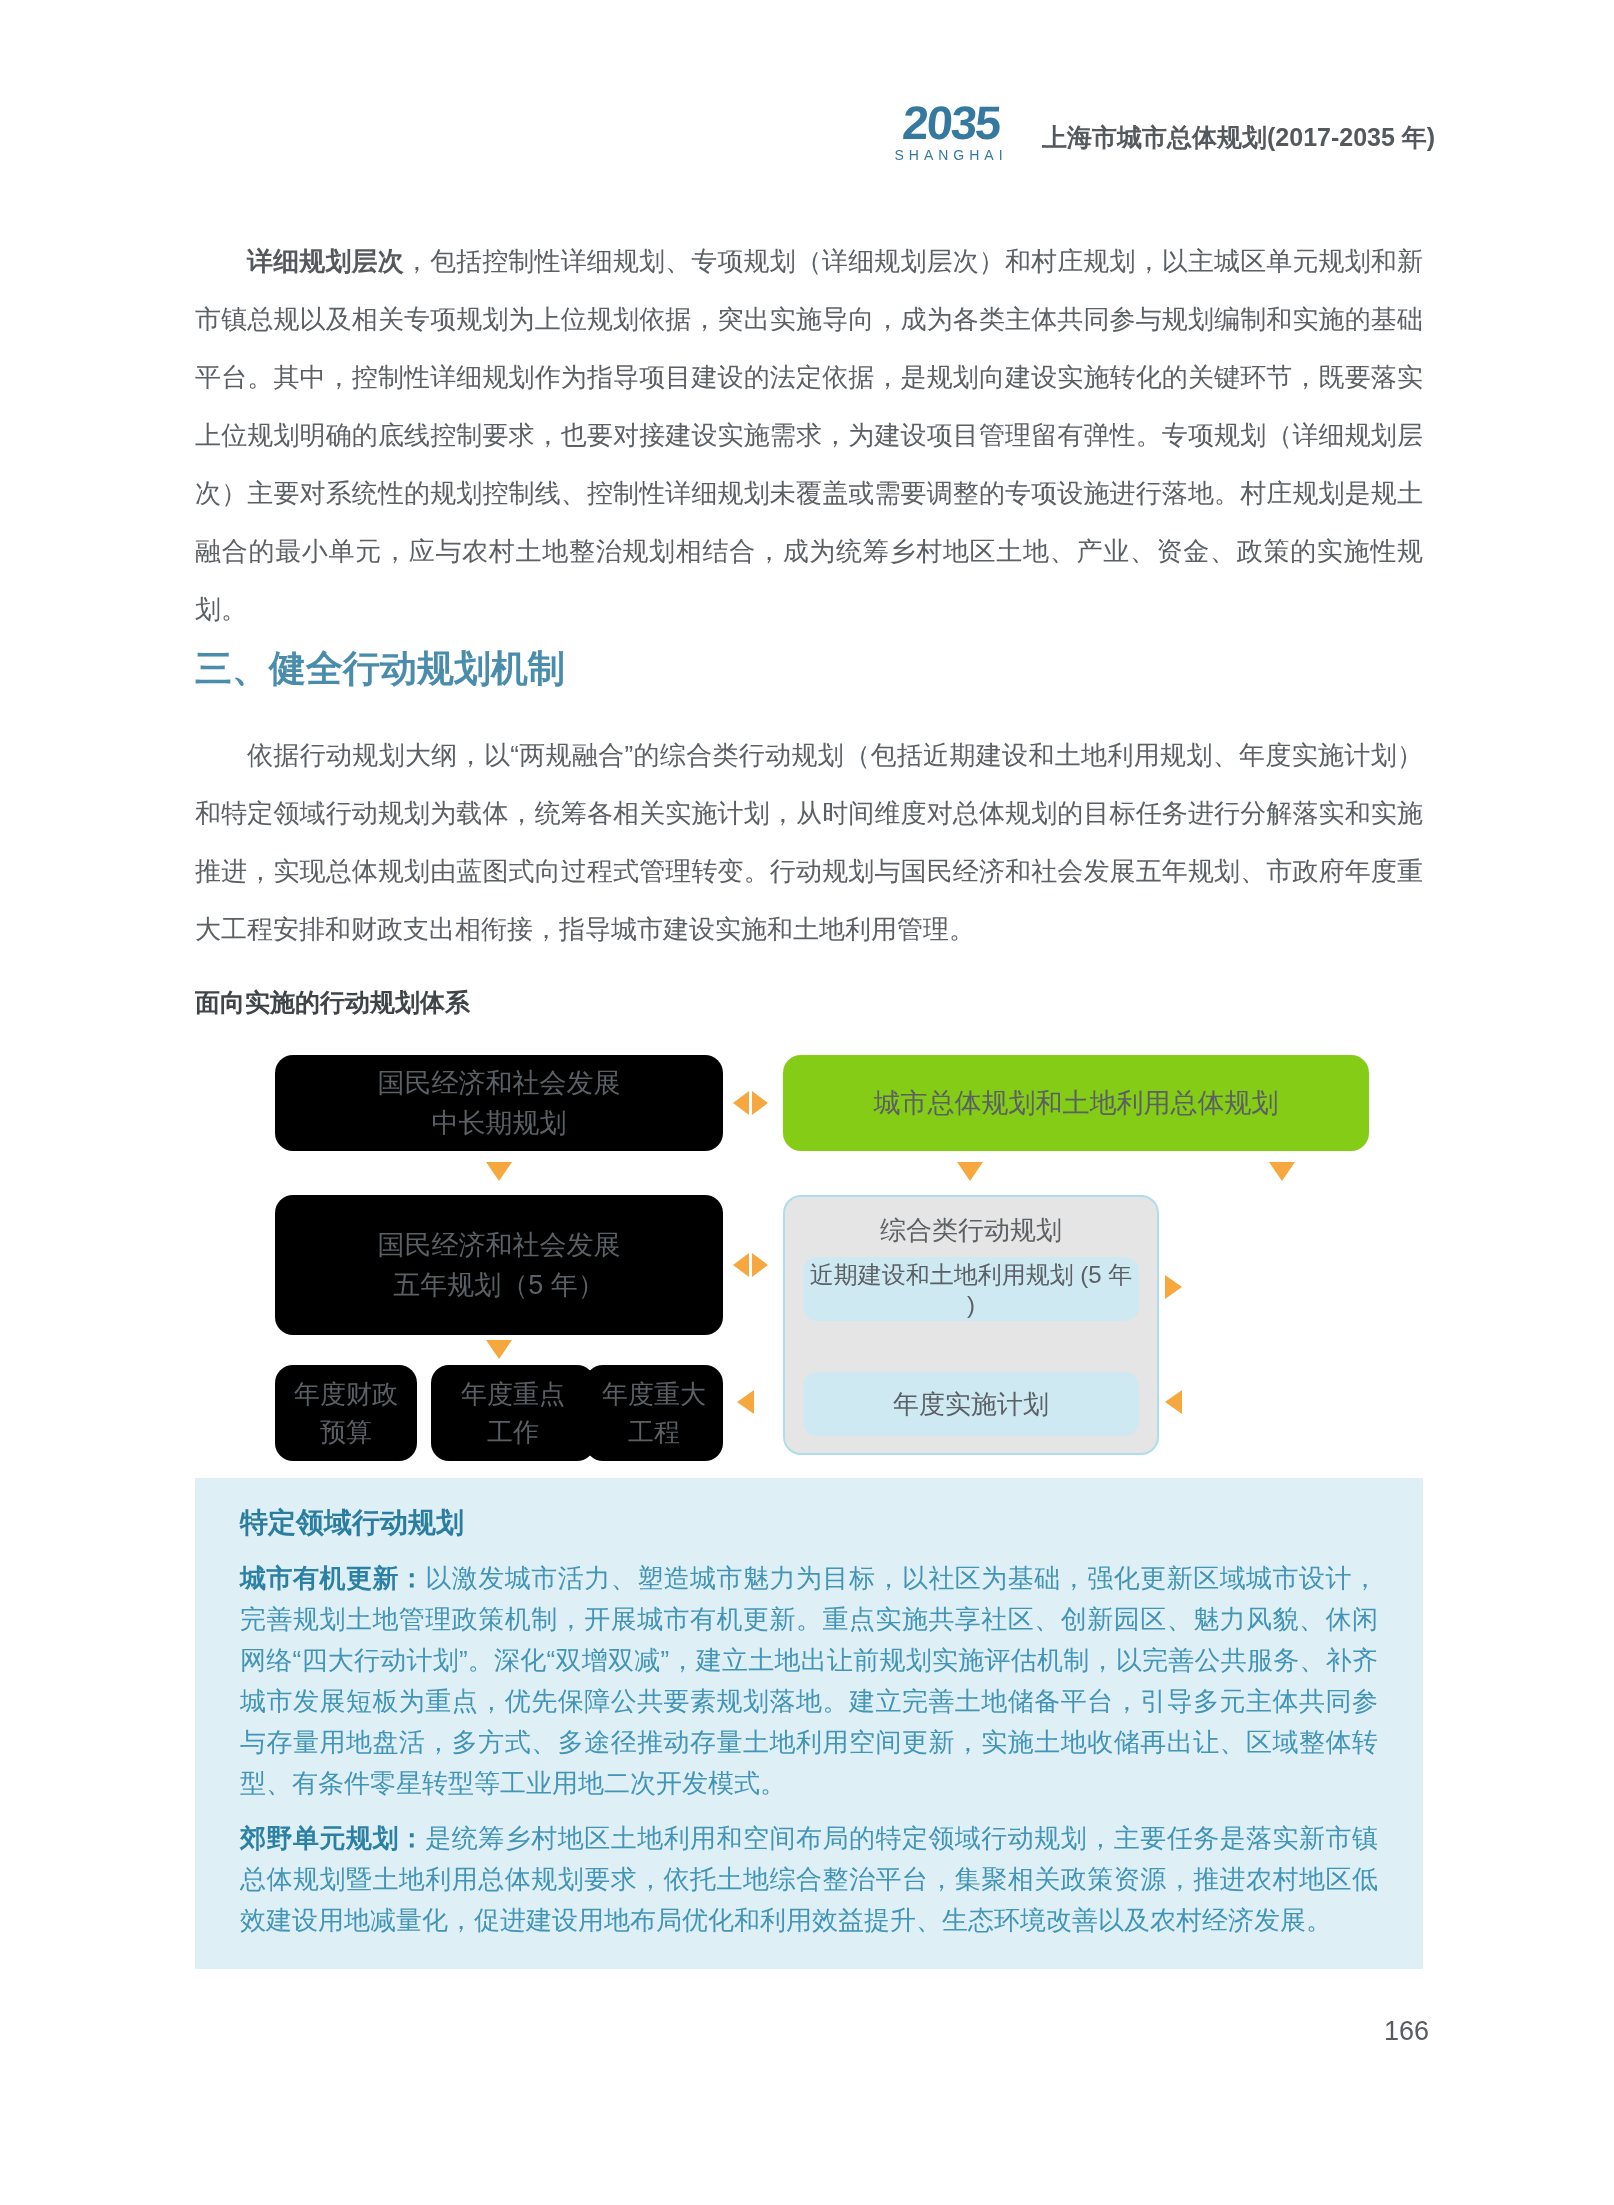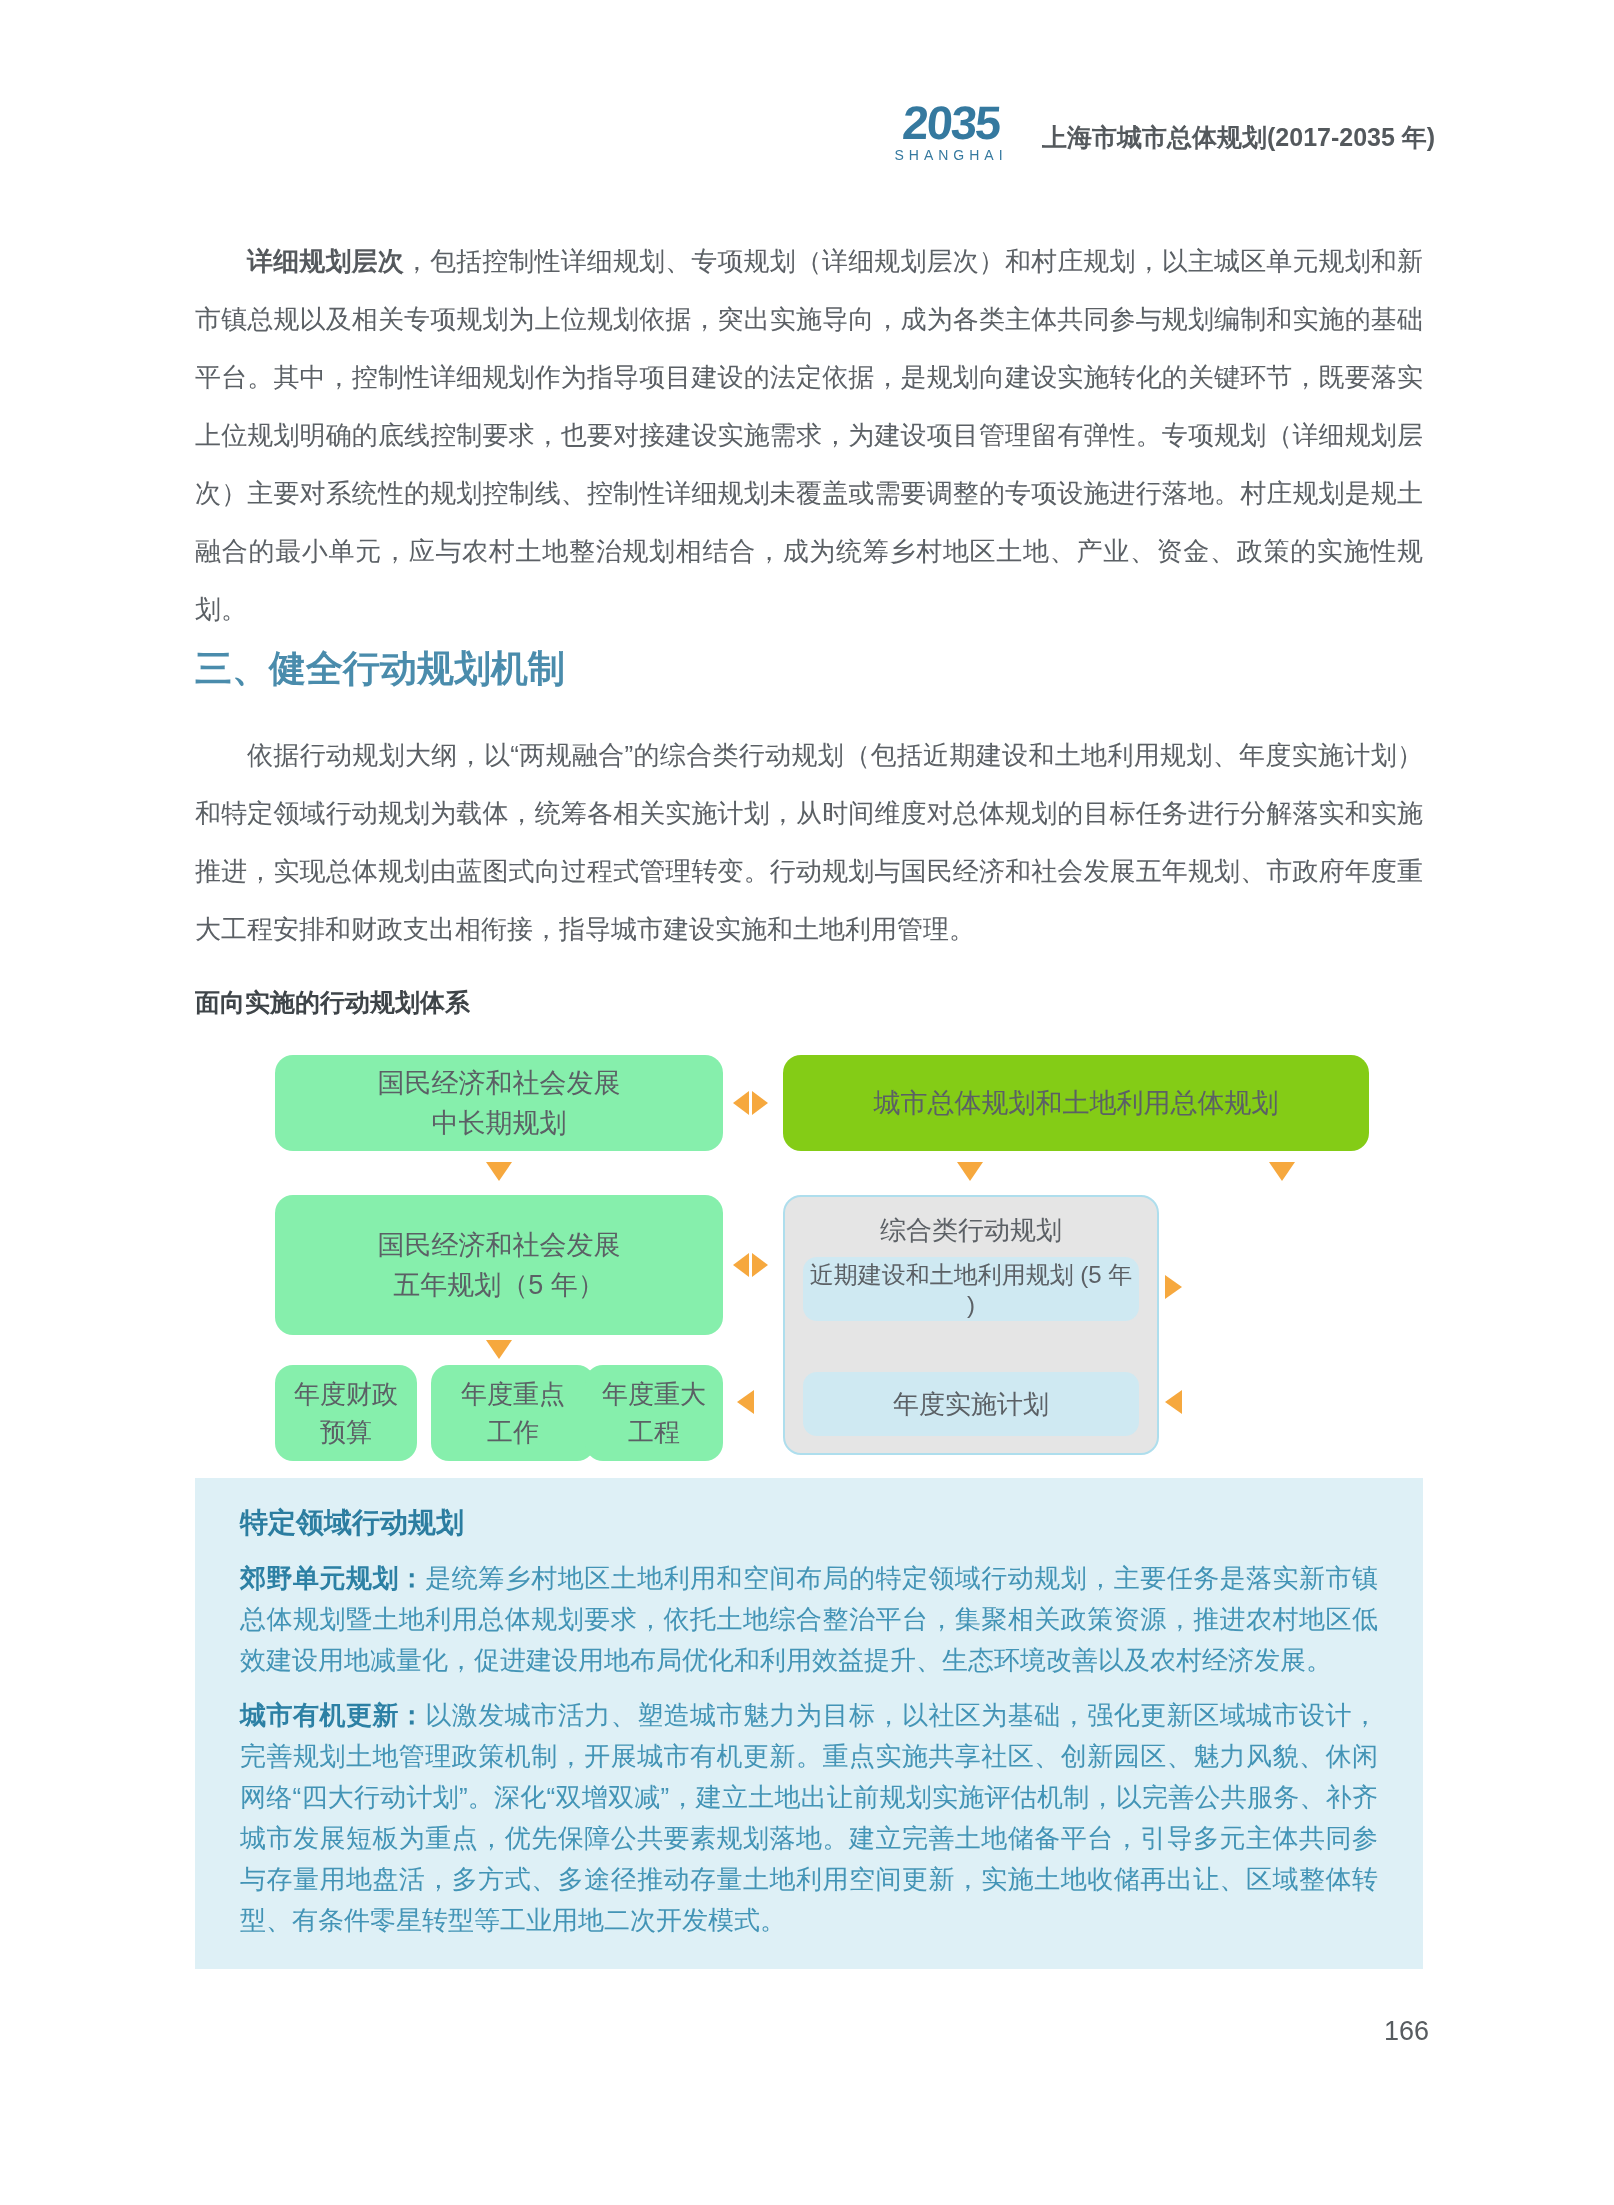--- a/index.html
+++ b/index.html
@@ -18,21 +18,21 @@
         color:#5b6065;text-align:justify;text-indent:2em;margin:0;}
   .para b{font-weight:bold;color:#55595d;}
   .p1{top:232px;}
   .p2{top:726px;}
   .sec-heading{position:absolute;left:195px;top:644px;font-size:37px;font-weight:bold;color:#4a8cac;margin:0;}
   .diagram-label{position:absolute;left:195px;top:986px;font-size:25px;font-weight:bold;color:#3e4448;margin:0;}
   
   .diagram{position:absolute;left:195px;top:1040px;width:1228px;height:430px;}
   .d-box{position:absolute;border-radius:18px;display:flex;flex-direction:column;align-items:center;
          justify-content:center;text-align:center;color:#5b6065;font-size:27px;line-height:40px;}
-  .orange{background:#86efac;}
+  .orange{background:#000000;}
   .blue{background:#84cc16;}
   .white-box{position:absolute;background:#e5e5e5;border:2px solid #aedeed;border-radius:18px;box-sizing:border-box;}
   .inner-blue{position:absolute;background:#cfe9f2;border-radius:14px;display:flex;align-items:center;
               justify-content:center;text-align:center;color:#5b6065;}
   .wb-title{position:absolute;left:0;top:16px;width:100%;text-align:center;font-size:26px;color:#5b6065;}
   .tri{position:absolute;width:0;height:0;}
   .tri-down{border-left:13px solid transparent;border-right:13px solid transparent;border-top:19px solid #f6a83e;}
   .tri-right{border-top:12px solid transparent;border-bottom:12px solid transparent;border-left:17px solid #f6a83e;}
   .tri-left{border-top:12px solid transparent;border-bottom:12px solid transparent;border-right:17px solid #f6a83e;}
   .diamond{position:absolute;display:flex;gap:3px;}
@@ -116,19 +116,19 @@
     </div>
     <div class="d-box orange" style="left:390px;top:325px;width:138px;height:96px;font-size:26px;line-height:38px;">
       <span>年度重大</span>
       <span>工程</span>
     </div>
     <span class="tri tri-left" style="left:542px;top:350px;"></span>
   </div>
 
   <div class="infobox">
     <p class="infobox-title">特定领域行动规划</p>
+    <p class="info-para"><b>城市有机更新：</b><span>以激发城市活力、塑造城市魅力为目标，以社区为基础，强化更新区域城市设计，完善规划土地管理政策机制，开展城市有机更新。重点实施共享社区、创新园区、魅力风貌、休闲网络“四大行动计划”。深化“双增双减”，建立土地出让前规划实施评估机制，以完善公共服务、补齐城市发展短板为重点，优先保障公共要素规划落地。建立完善土地储备平台，引导多元主体共同参与存量用地盘活，多方式、多途径推动存量土地利用空间更新，实施土地收储再出让、区域整体转型、有条件零星转型等工业用地二次开发模式。</span></p>
     <p class="info-para"><b>郊野单元规划：</b><span>是统筹乡村地区土地利用和空间布局的特定领域行动规划，主要任务是落实新市镇总体规划暨土地利用总体规划要求，依托土地综合整治平台，集聚相关政策资源，推进农村地区低效建设用地减量化，促进建设用地布局优化和利用效益提升、生态环境改善以及农村经济发展。</span></p>
-    <p class="info-para"><b>城市有机更新：</b><span>以激发城市活力、塑造城市魅力为目标，以社区为基础，强化更新区域城市设计，完善规划土地管理政策机制，开展城市有机更新。重点实施共享社区、创新园区、魅力风貌、休闲网络“四大行动计划”。深化“双增双减”，建立土地出让前规划实施评估机制，以完善公共服务、补齐城市发展短板为重点，优先保障公共要素规划落地。建立完善土地储备平台，引导多元主体共同参与存量用地盘活，多方式、多途径推动存量土地利用空间更新，实施土地收储再出让、区域整体转型、有条件零星转型等工业用地二次开发模式。</span></p>
   </div>
 
   <div class="page-number">166</div>
 
 </div>
 
 </body></html>

